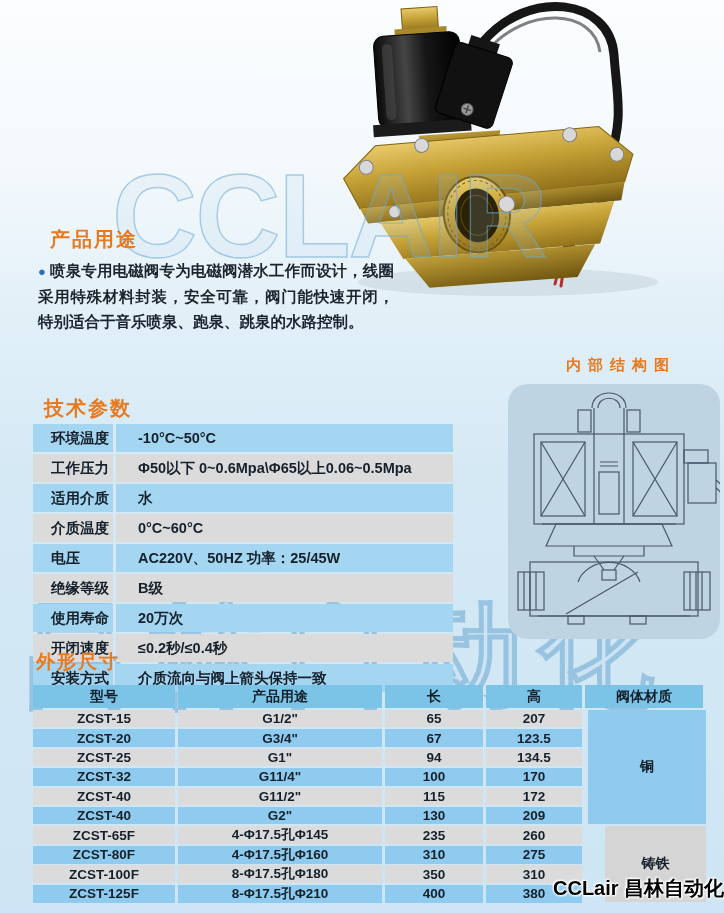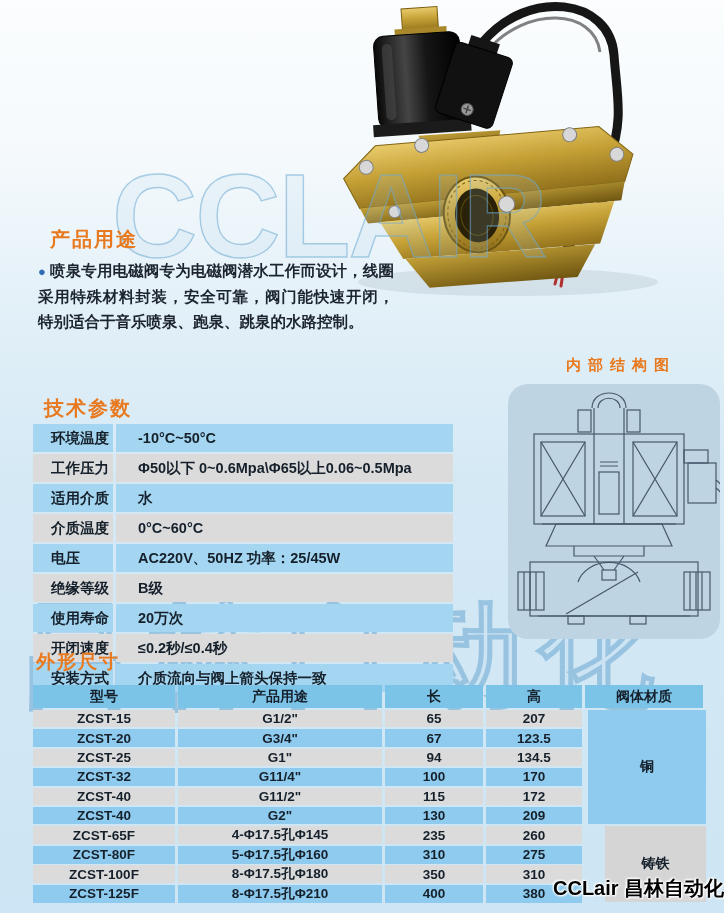--- a/index.html
+++ b/index.html
@@ -277,21 +277,21 @@
           <div>209</div>
         </div>
           <div class="dim-row">
           <div>ZCST-65F</div>
           <div>4-Φ17.5孔Φ145</div>
           <div>235</div>
           <div>260</div>
         </div>
           <div class="dim-row">
           <div>ZCST-80F</div>
-          <div>5-Φ17.5孔Φ160</div>
+          <div>4-Φ17.5孔Φ160</div>
           <div>310</div>
           <div>275</div>
         </div>
           <div class="dim-row">
           <div>ZCST-100F</div>
           <div>8-Φ17.5孔Φ180</div>
           <div>350</div>
           <div>310</div>
         </div>
           <div class="dim-row">

